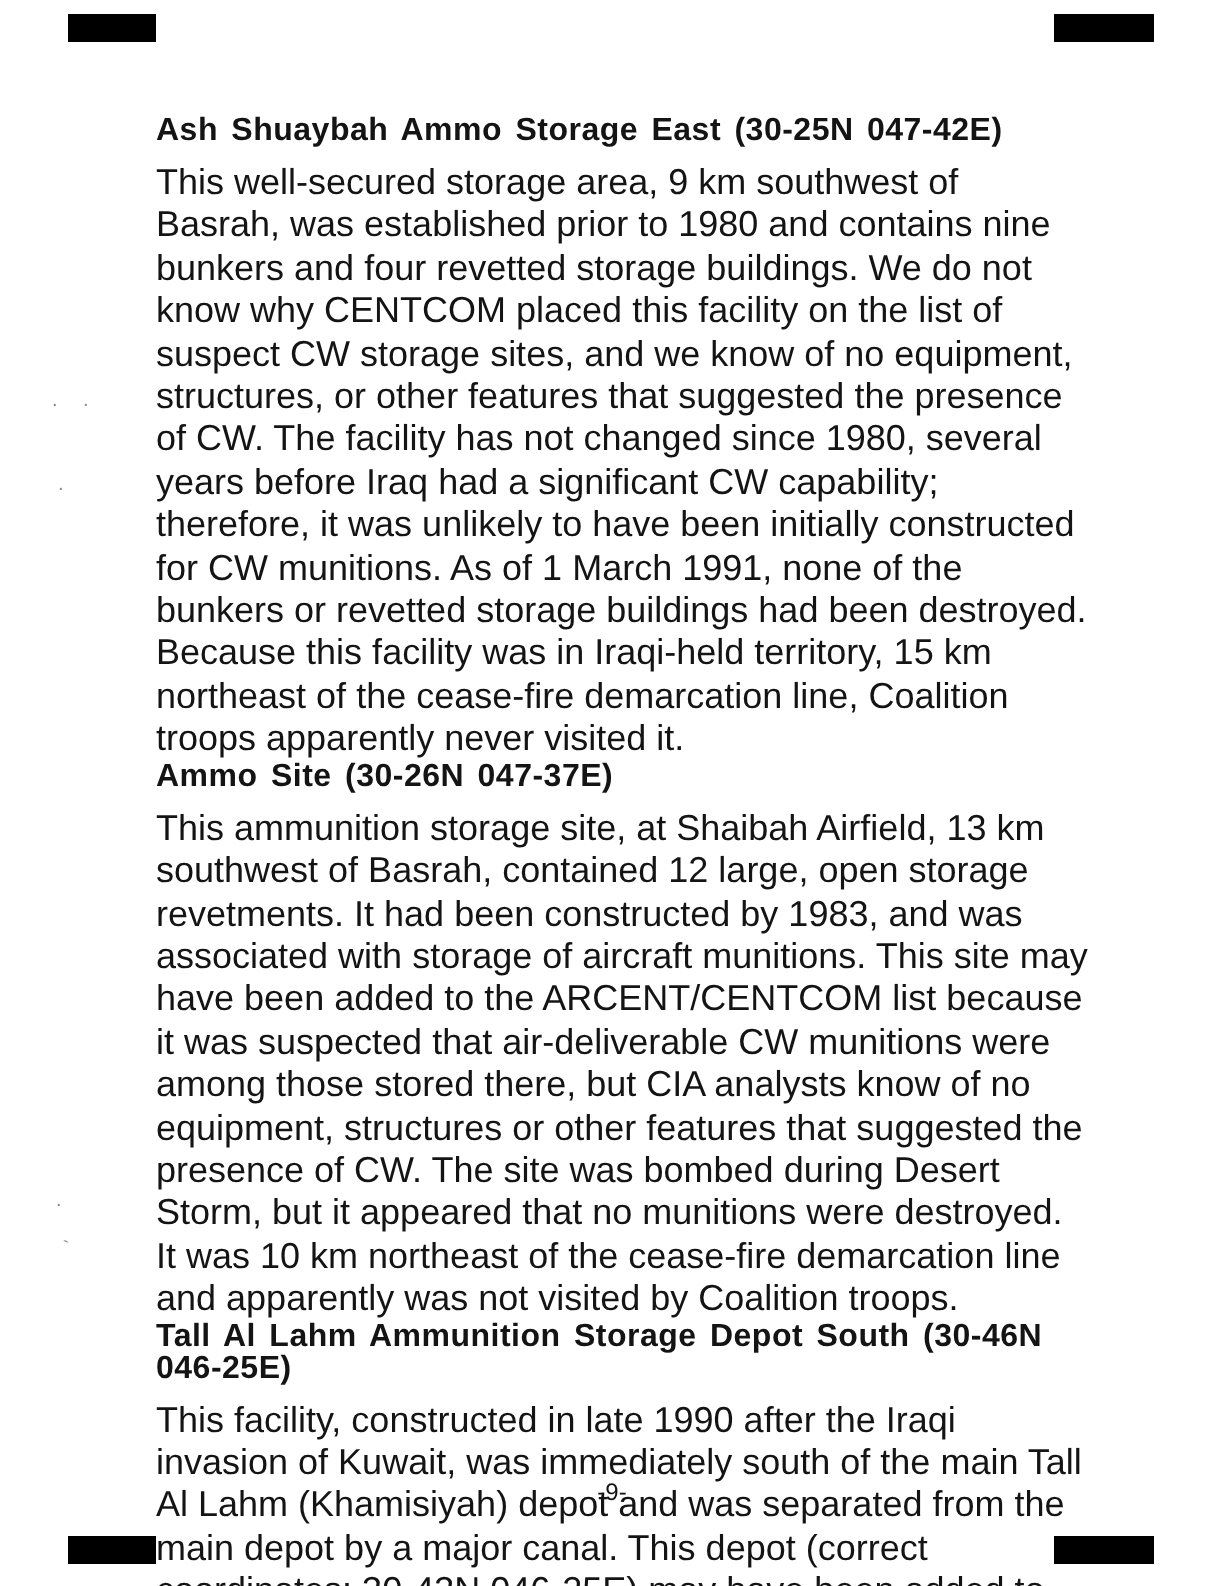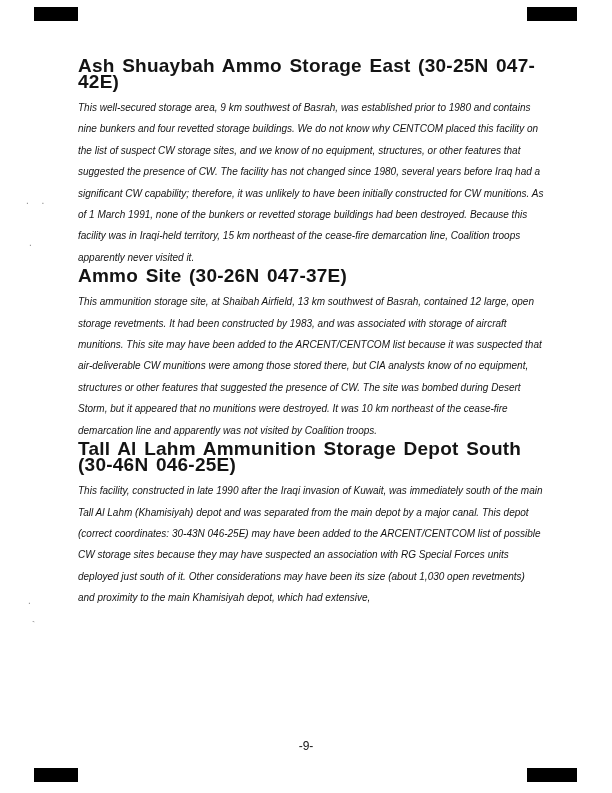--- a/index.html
+++ b/index.html
@@ -29,33 +29,32 @@
 
   .content {
     position: absolute;
     left: 78px;
     top: 58px;
     width: 466px;
   }
   section { margin: 0; }
   section + section { }
   .section-heading {
-    font-size: 19px;
+    font-size: 16px;
     font-weight: bold;
     margin: 0;
     letter-spacing: 0.25px;
     word-spacing: 2px;
     line-height: 16px;
   }
   .section-body {
-    font-size: 10px;
+    font-size: 18px;
     line-height: 21.4px;
     margin: 7px 0 0 0;
     text-align: left;
-    font-style: italic;
   }
   .footer {
     position: absolute;
     bottom: 40px;
     left: 0;
     width: 100%;
     text-align: center;
     font-size: 12px;
     color: #141414;
   }

